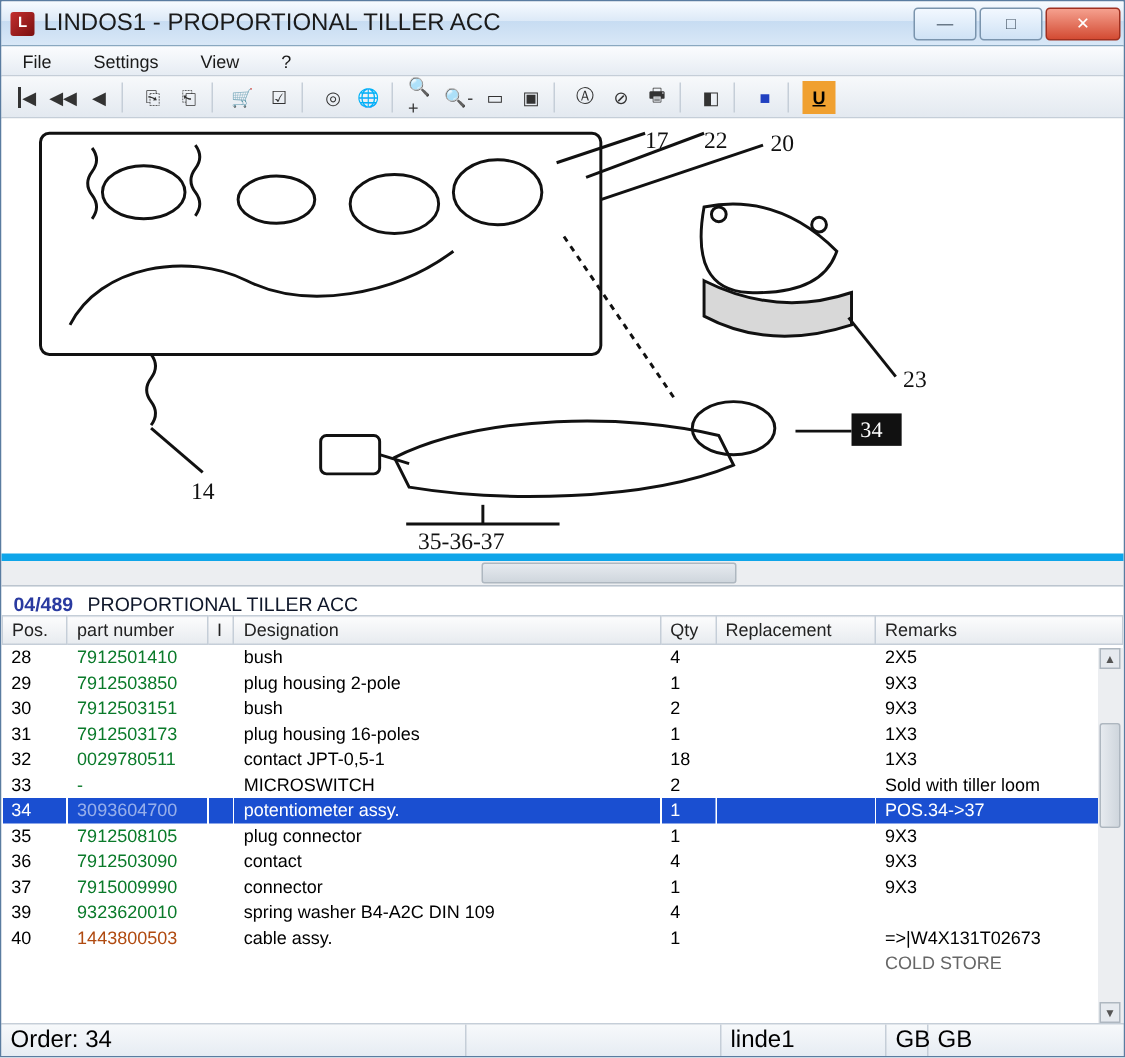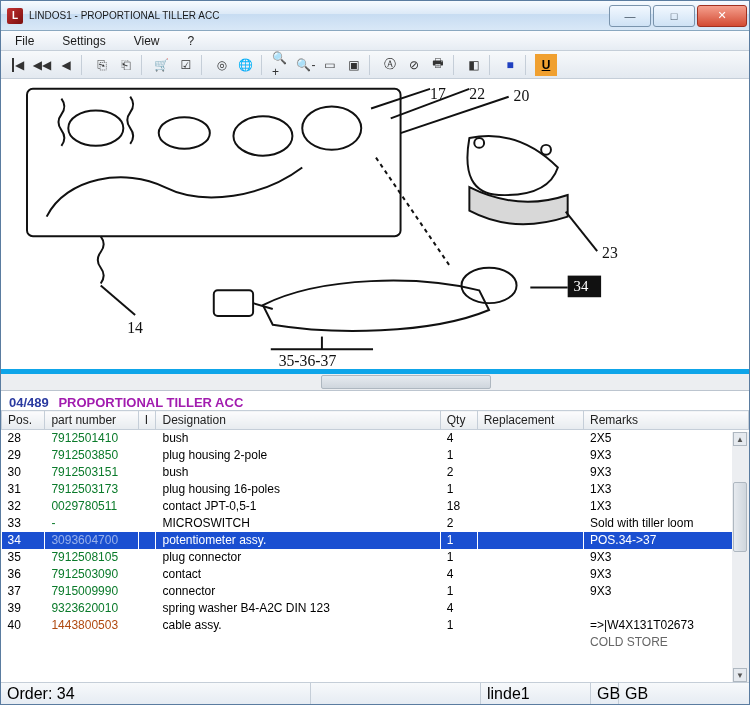--- a/index.html
+++ b/index.html
@@ -28,21 +28,21 @@
   padding: 0 2px 0 6px;
 }
 .titlebar .appicon {
   width: 16px; height: 16px;
   background: linear-gradient(135deg,#c33030,#7a0f0f);
   border-radius:2px;
   margin-right:6px;
   display:flex;align-items:center;justify-content:center;
   color:#fff;font-size:10px;font-weight:bold;
 }
-.titlebar .title { flex:1; color:#1a1a1a; font-size:10px; }
+.titlebar .title { flex:1; color:#1a1a1a; font-size:16px; }
 .winbtns { display:flex; gap:0; }
 .winbtn {
   width:42px; height:22px;
   border:1px solid #7a94ad;
   border-radius:3px;
   margin-left:2px;
   background:linear-gradient(to bottom,#f2f8ff,#cfe2f5);
   display:flex;align-items:center;justify-content:center;
   font-size:11px;color:#405060;
 }
@@ -96,21 +96,21 @@
   flex:1;
   display:flex;flex-direction:column;
   background:#fff;
   overflow:hidden;
 }
 .parts-header {
   padding:4px 8px 0 8px;
   font-size:13px;
 }
 .parts-header .idx { color:#2a3aa0; font-weight:bold;margin-top:24px; }
-.parts-header .name { color:#a21caf; font-weight:bold; margin-left:6px;margin-top:48px;}
+.parts-header .name { color:#0f172a; font-weight:normal; margin-left:6px;margin-top:48px;}
 .table-wrap { flex:1; overflow:hidden; position:relative;}
 .grid {
   width:100%;
   border-collapse:collapse;
   font-size:12px;
 }
 .grid th {
   background:linear-gradient(to bottom,#fcfcfd,#e7ebef);
   border:1px solid #c5ced8;
   text-align:left;
@@ -386,21 +386,21 @@
               <td class="col-i"></td>
               <td class="col-des">connector</td>
               <td class="col-qty">1</td>
               <td class="col-rep"></td>
               <td class="col-rem">9X3</td>
             </tr>
             <tr>
               <td class="col-pos">39</td>
               <td class="col-pn partnum">9323620010</td>
               <td class="col-i"></td>
-              <td class="col-des">spring washer B4-A2C  DIN 123</td>
+              <td class="col-des">spring washer B4-A2C  DIN 109</td>
               <td class="col-qty">4</td>
               <td class="col-rep"></td>
               <td class="col-rem"></td>
             </tr>
             <tr>
               <td class="col-pos">40</td>
               <td class="col-pn partnum alt">1443800503</td>
               <td class="col-i"></td>
               <td class="col-des">cable assy.</td>
               <td class="col-qty">1</td>

